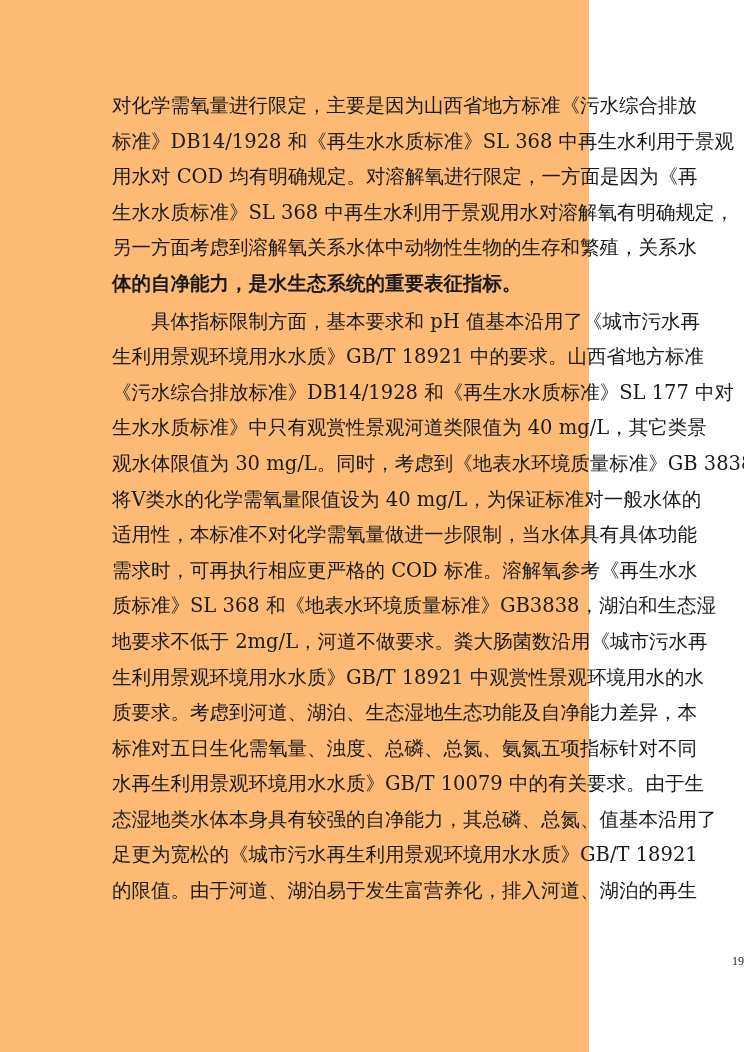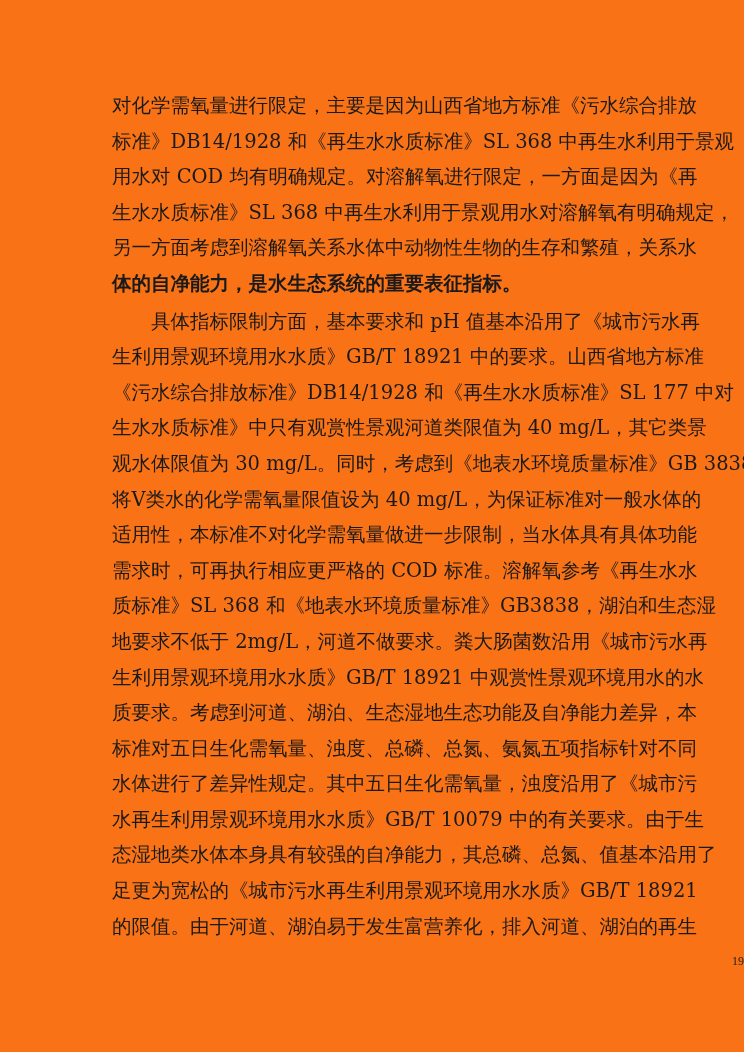--- a/index.html
+++ b/index.html
@@ -1,18 +1,18 @@
 <!DOCTYPE html>
 <html><head>
 <meta charset="utf-8">
 <style>
   html, body { margin: 0; padding: 0; background: #ffffff; }
   body { width: 744px; height: 1052px; position: relative; overflow: hidden; }
   .page {
-    position: absolute; left: 0; top: 0; width: 744px; height: 1052px; background: #f97316;
+    position: absolute; left: 0; top: 0; width: 589px; height: 1052px; background: #fdba74;
   }
   .text-block {
     position: absolute; left: 112px; top: 88px; width: 524px;
     font-family: "DejaVu Serif", "Liberation Serif", serif;
     font-size: 19.5px; color: #1a1a1a;
   }
   .line {
     display: block; height: 35.6px; line-height: 35.6px;
     white-space: nowrap; text-align: justify; text-align-last: justify;
   }
@@ -44,21 +44,20 @@
       <span class="line">生水水质标准》中只有观赏性景观河道类限值为 40 mg/L，其它类景</span>
       <span class="line">观水体限值为 30 mg/L。同时，考虑到《地表水环境质量标准》GB 3838</span>
       <span class="line">将V类水的化学需氧量限值设为 40 mg/L，为保证标准对一般水体的</span>
       <span class="line">适用性，本标准不对化学需氧量做进一步限制，当水体具有具体功能</span>
       <span class="line">需求时，可再执行相应更严格的 COD 标准。溶解氧参考《再生水水</span>
       <span class="line">质标准》SL 368 和《地表水环境质量标准》GB3838，湖泊和生态湿</span>
       <span class="line">地要求不低于 2mg/L，河道不做要求。粪大肠菌数沿用《城市污水再</span>
       <span class="line">生利用景观环境用水水质》GB/T 18921 中观赏性景观环境用水的水</span>
       <span class="line">质要求。考虑到河道、湖泊、生态湿地生态功能及自净能力差异，本</span>
       <span class="line">标准对五日生化需氧量、浊度、总磷、总氮、氨氮五项指标针对不同</span>
-      <span class="line">水体进行了差异性规定。其中五日生化需氧量，浊度沿用了《城市污</span>
       <span class="line">水再生利用景观环境用水水质》GB/T 10079 中的有关要求。由于生</span>
       <span class="line">态湿地类水体本身具有较强的自净能力，其总磷、总氮、值基本沿用了</span>
       <span class="line">足更为宽松的《城市污水再生利用景观环境用水水质》GB/T 18921</span>
       <span class="line">的限值。由于河道、湖泊易于发生富营养化，排入河道、湖泊的再生</span>
     </div>
   </div>
   <div class="page-number">19</div>
 </div>
 
 </body></html>

